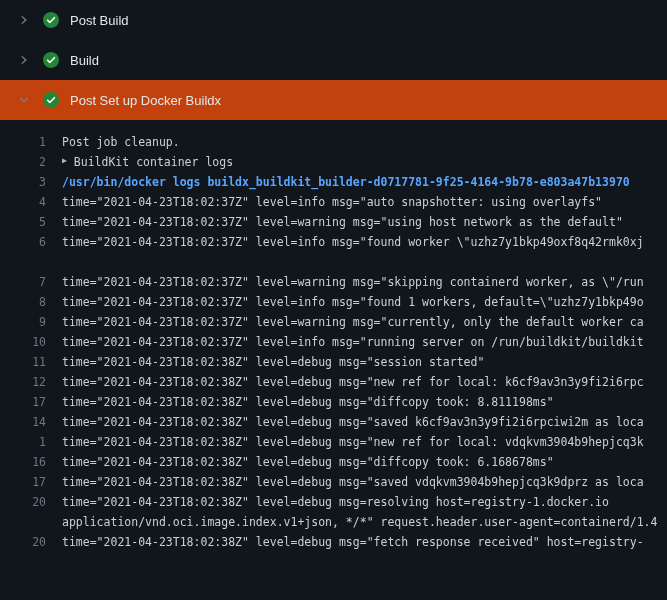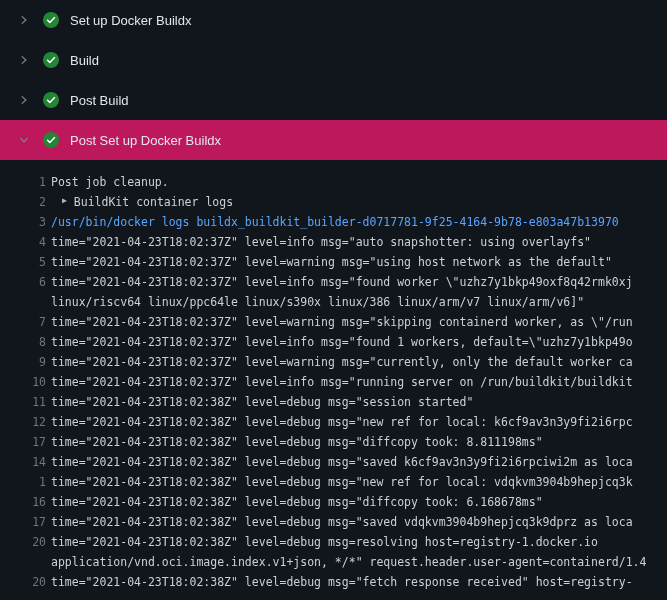--- a/index.html
+++ b/index.html
@@ -9,107 +9,93 @@
     font-family:"Liberation Sans",sans-serif;
     -webkit-font-smoothing:antialiased;
   }
   
   .steps{width:100%;}
   .step-row{
     display:flex;align-items:center;height:40px;
     padding:0 16px;gap:11px;cursor:pointer;
     color:#e1e7ed;font-size:13px;
   }
-  .step-row.expanded{background:#be185d;text-align:right;}
+  .step-row.expanded{background:#c2410c;text-align:right;}
   .chev{width:16px;height:16px;flex:none;display:flex;align-items:center;justify-content:center;color:#768390;}
   .chev svg{display:block;}
   .check{width:16px;height:16px;flex:none;display:flex;align-items:center;justify-content:center;}
   .check svg{display:block;}
   .step-title{white-space:nowrap;}
   
   .log{
     padding-top:12px;
     font-family:"DejaVu Sans Mono","Liberation Mono",monospace;
     font-size:11.5px;color:#c9d1d9;
   }
   .log-row{display:flex;height:20px;line-height:20px;white-space:pre;}
   .lnum{
     flex:none;width:46px;text-align:right;color:#6e7681;
     cursor:pointer;user-select:none;
   }
-  .ltext{margin-left:5px;flex:none;}
-  .ltext.command{color:#58a6ff;font-weight:400;cursor:pointer;}
+  .ltext{margin-left:16px;flex:none;}
+  .ltext.command{color:#58a6ff;font-weight:700;cursor:pointer;}
   .garrow{
     margin-left:16px;flex:none;color:#adbac7;font-size:8px;
     display:inline-block;transform:translateY(-1px);
   }
   .garrow + .ltext{margin-left:7px;}
 </style>
 </head>
 <body>
 
 <div class="steps">
 
+
   <div class="step-row">
     <span class="chev">
       <svg width="12" height="12" viewBox="0 0 16 16">
           <path d="M5.5 3.5 L10.5 8 L5.5 12.5" fill="none" stroke="currentColor" stroke-width="1.7" stroke-linecap="round" stroke-linejoin="round"></path>
         </svg>
     </span>
     <span class="check">
       <svg width="16" height="16" viewBox="0 0 16 16">
           <circle cx="8" cy="8" r="8" fill="#238636"></circle>
           <path d="M4.6 8.3l2.2 2.2 4.6-4.8" fill="none" stroke="#ffffff" stroke-width="1.6" stroke-linecap="round" stroke-linejoin="round"></path>
         </svg>
     </span>
-    <span class="step-title">Set up Docker Buildx</span>
+    <span class="step-title">Post Build</span>
   </div>
 
   <div class="step-row">
     <span class="chev">
       <svg width="12" height="12" viewBox="0 0 16 16">
           <path d="M5.5 3.5 L10.5 8 L5.5 12.5" fill="none" stroke="currentColor" stroke-width="1.7" stroke-linecap="round" stroke-linejoin="round"></path>
         </svg>
     </span>
     <span class="check">
       <svg width="16" height="16" viewBox="0 0 16 16">
           <circle cx="8" cy="8" r="8" fill="#238636"></circle>
           <path d="M4.6 8.3l2.2 2.2 4.6-4.8" fill="none" stroke="#ffffff" stroke-width="1.6" stroke-linecap="round" stroke-linejoin="round"></path>
         </svg>
     </span>
     <span class="step-title">Build</span>
   </div>
 
-  <div class="step-row">
+  <div class="step-row expanded">
     <span class="chev">
       <svg width="12" height="12" viewBox="0 0 16 16">
-          <path d="M5.5 3.5 L10.5 8 L5.5 12.5" fill="none" stroke="currentColor" stroke-width="1.7" stroke-linecap="round" stroke-linejoin="round"></path>
+          <path d="M3.5 5.5 L8 10.5 L12.5 5.5" fill="none" stroke="currentColor" stroke-width="1.7" stroke-linecap="round" stroke-linejoin="round"></path>
         </svg>
     </span>
     <span class="check">
       <svg width="16" height="16" viewBox="0 0 16 16">
           <circle cx="8" cy="8" r="8" fill="#238636"></circle>
           <path d="M4.6 8.3l2.2 2.2 4.6-4.8" fill="none" stroke="#ffffff" stroke-width="1.6" stroke-linecap="round" stroke-linejoin="round"></path>
         </svg>
     </span>
-    <span class="step-title">Post Build</span>
-  </div>
-
-  <div class="step-row expanded">
-    <span class="chev">
-      <svg width="12" height="12" viewBox="0 0 16 16">
-          <path d="M3.5 5.5 L8 10.5 L12.5 5.5" fill="none" stroke="currentColor" stroke-width="1.7" stroke-linecap="round" stroke-linejoin="round"></path>
-        </svg>
-    </span>
-    <span class="check">
-      <svg width="16" height="16" viewBox="0 0 16 16">
-          <circle cx="8" cy="8" r="8" fill="#238636"></circle>
-          <path d="M4.6 8.3l2.2 2.2 4.6-4.8" fill="none" stroke="#ffffff" stroke-width="1.6" stroke-linecap="round" stroke-linejoin="round"></path>
-        </svg>
-    </span>
     <span class="step-title">Post Set up Docker Buildx</span>
   </div>
 
 </div>
 
 <div class="log">
 
   <div class="log-row">
     <span class="lnum">1</span>
     <span class="ltext">Post job cleanup.</span>
@@ -136,21 +122,20 @@
     <span class="ltext">time="2021-04-23T18:02:37Z" level=warning msg="using host network as the default"</span>
   </div>
 
   <div class="log-row">
     <span class="lnum">6</span>
     <span class="ltext">time="2021-04-23T18:02:37Z" level=info msg="found worker \"uzhz7y1bkp49oxf8q42rmk0xj</span>
   </div>
 
   <div class="log-row">
     <span class="lnum"></span>
-    <span class="ltext">linux/riscv64 linux/ppc64le linux/s390x linux/386 linux/arm/v7 linux/arm/v6]"</span>
   </div>
 
   <div class="log-row">
     <span class="lnum">7</span>
     <span class="ltext">time="2021-04-23T18:02:37Z" level=warning msg="skipping containerd worker, as \"/run</span>
   </div>
 
   <div class="log-row">
     <span class="lnum">8</span>
     <span class="ltext">time="2021-04-23T18:02:37Z" level=info msg="found 1 workers, default=\"uzhz7y1bkp49o</span>

